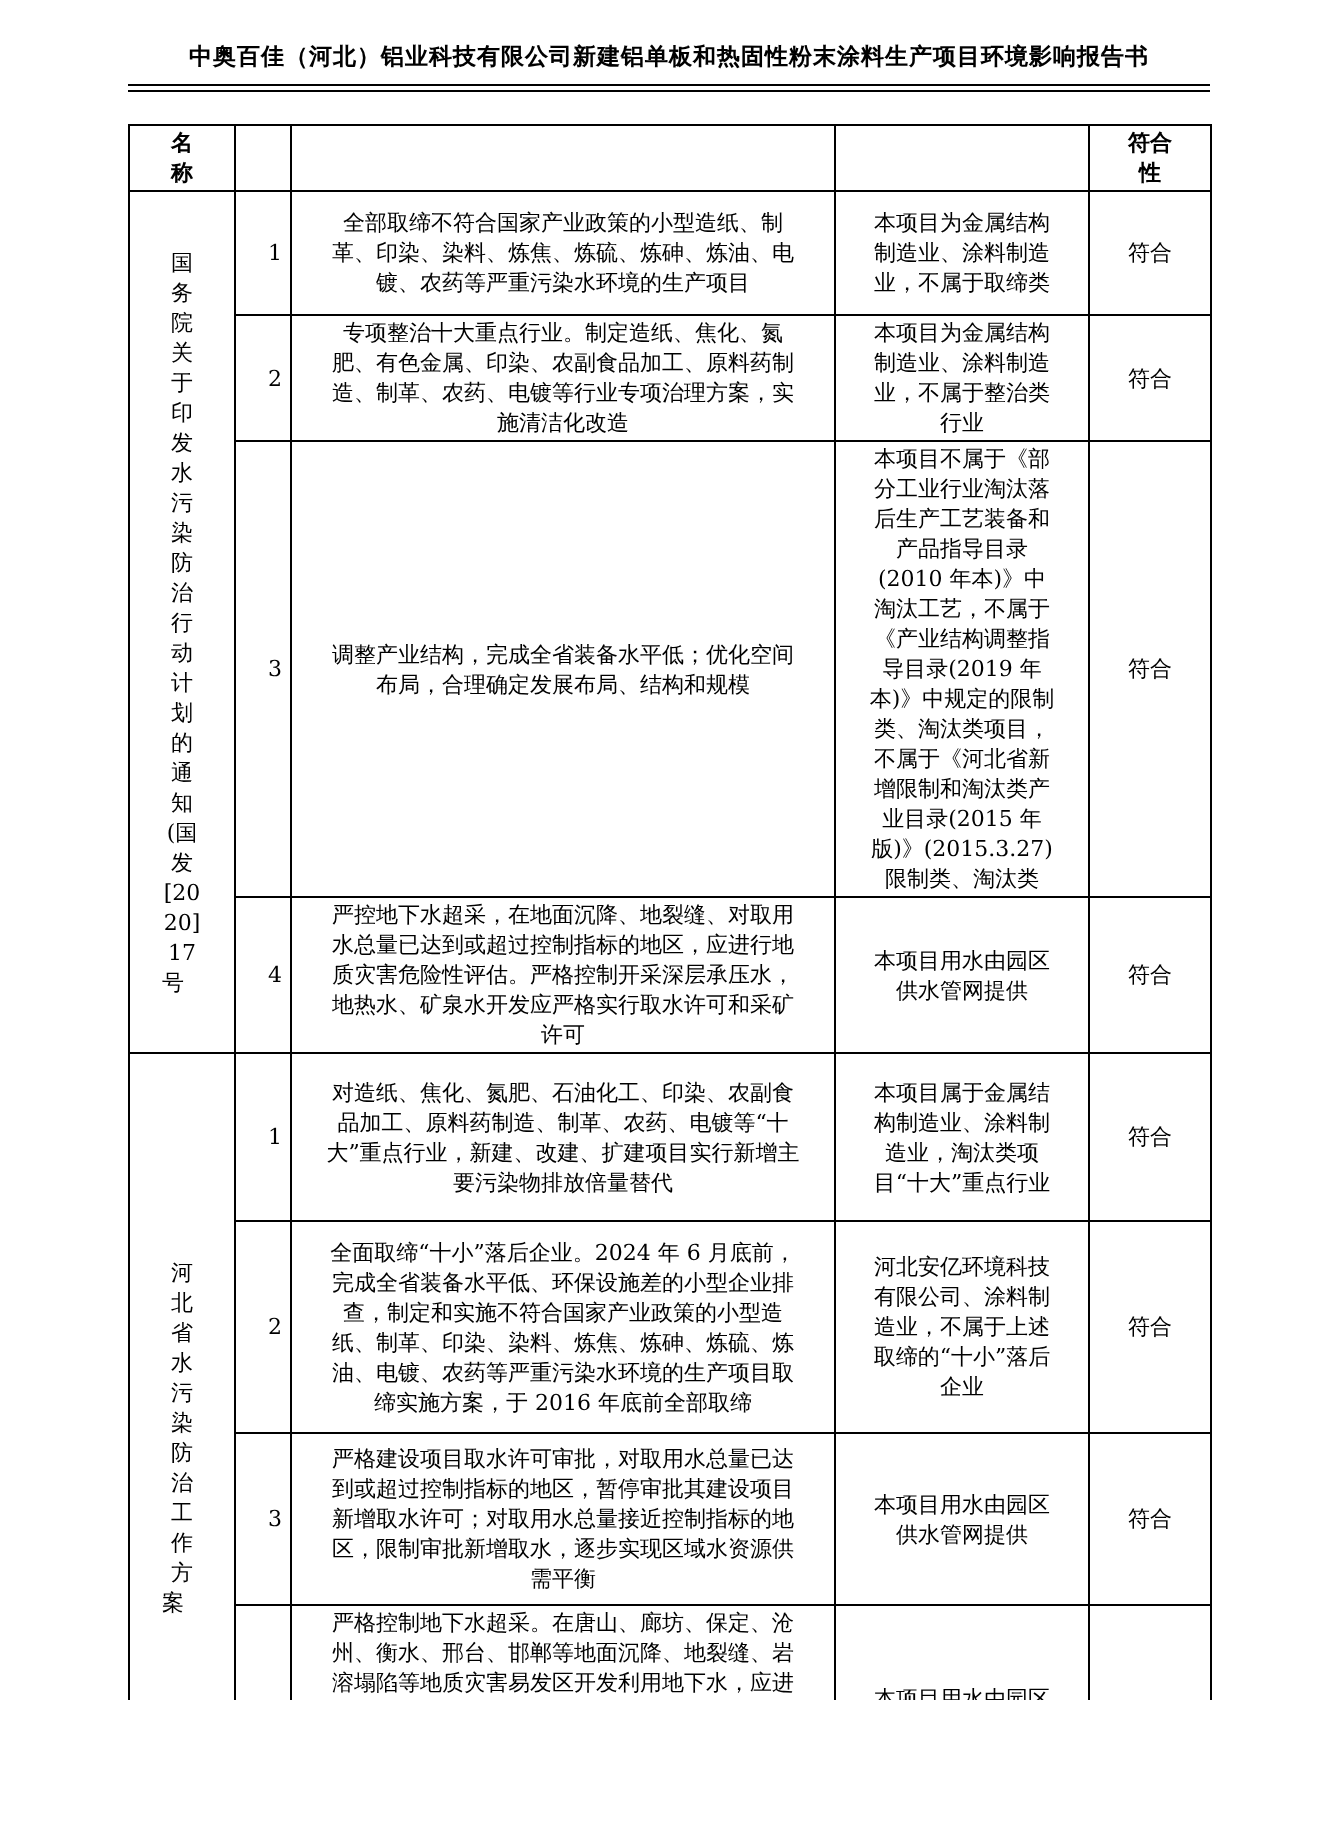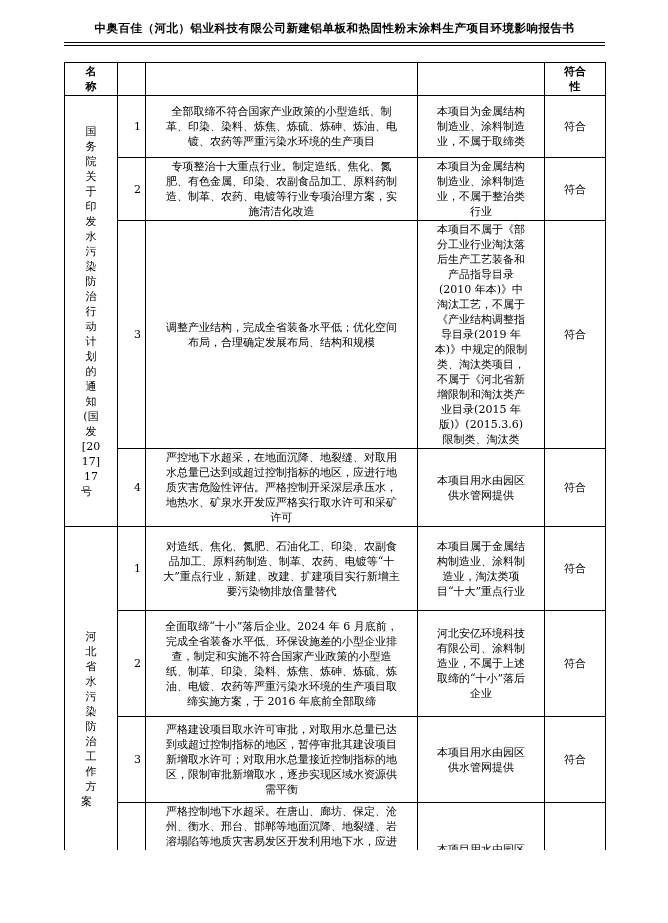--- a/index.html
+++ b/index.html
@@ -77,36 +77,36 @@
         <th>名称</th>
         <th></th>
         <th></th>
         <th></th>
         <th>符合性</th>
       </tr>
     </thead>
     <tbody>
 
       <tr style="height:62px">
-        <td class="name-col" rowspan="4">国务院关于印发水污染防治行动计划的通知(国发[2017]17号</td>
+        <td class="name-col" rowspan="4">国务院关于印发水污染防治行动计划的通知(国发[2020]17号</td>
         <td>1</td>
         <td class="req-col">全部取缔不符合国家产业政策的小型造纸、制革、印染、染料、炼焦、炼硫、炼砷、炼油、电镀、农药等严重污染水环境的生产项目</td>
         <td class="ana-col">本项目为金属结构制造业、涂料制造业，不属于取缔类</td>
         <td>符合</td>
       </tr>
       <tr style="height:60px">
         <td>2</td>
         <td class="req-col">专项整治十大重点行业。制定造纸、焦化、氮肥、有色金属、印染、农副食品加工、原料药制造、制革、农药、电镀等行业专项治理方案，实施清洁化改造</td>
         <td class="ana-col">本项目为金属结构制造业、涂料制造业，不属于整治类行业</td>
         <td>符合</td>
       </tr>
       <tr style="height:188px">
         <td>3</td>
         <td class="req-col">调整产业结构，完成全省装备水平低；优化空间布局，合理确定发展布局、结构和规模</td>
-        <td class="ana-col">本项目不属于《部分工业行业淘汰落后生产工艺装备和产品指导目录(2010 年本)》中淘汰工艺，不属于《产业结构调整指导目录(2019 年本)》中规定的限制类、淘汰类项目，不属于《河北省新增限制和淘汰类产业目录(2015 年版)》(2015.3.6)限制类、淘汰类</td>
+        <td class="ana-col">本项目不属于《部分工业行业淘汰落后生产工艺装备和产品指导目录(2010 年本)》中淘汰工艺，不属于《产业结构调整指导目录(2019 年本)》中规定的限制类、淘汰类项目，不属于《河北省新增限制和淘汰类产业目录(2015 年版)》(2015.3.27)限制类、淘汰类</td>
         <td>符合</td>
       </tr>
       <tr style="height:70px">
         <td>4</td>
         <td class="req-col">严控地下水超采，在地面沉降、地裂缝、对取用水总量已达到或超过控制指标的地区，应进行地质灾害危险性评估。严格控制开采深层承压水，地热水、矿泉水开发应严格实行取水许可和采矿许可</td>
         <td class="ana-col">本项目用水由园区供水管网提供</td>
         <td>符合</td>
       </tr>
 
       <tr style="height:84px">

